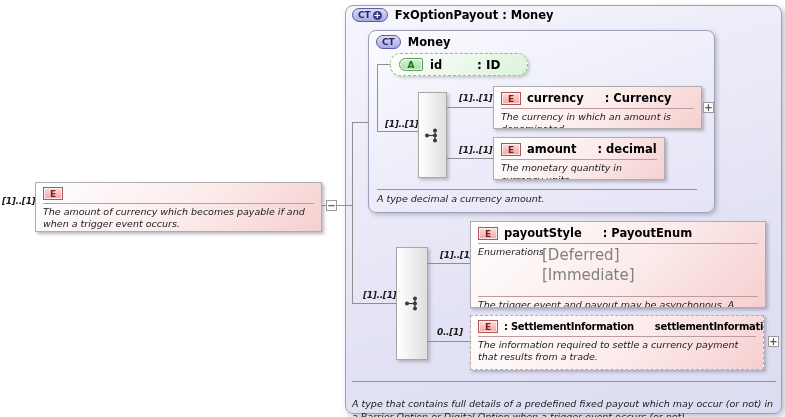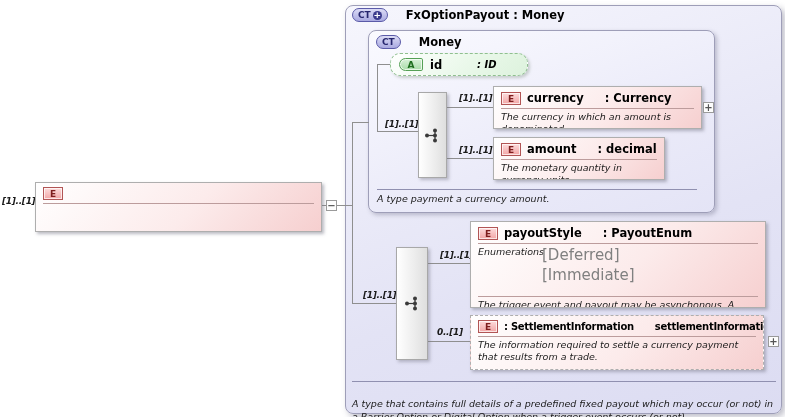--- a/index.html
+++ b/index.html
@@ -15,21 +15,21 @@
   }
   .container-box { position:absolute; border:1px solid #9e9eb8; border-radius:8px; }
   .outer {
     background:linear-gradient(160deg,#f6f6fd 0%,#e3e3f5 60%,#dcdcf2 100%);
     box-shadow:3px 3px 6px rgba(110,110,135,0.45); z-index:1;
   }
   .inner-money {
     background:linear-gradient(160deg,#fafaff 0%,#ebebf9 60%,#e4e4f6 100%);
     box-shadow:2px 2px 4px rgba(110,110,135,0.4); z-index:2;
   }
-  .ct-header { position:absolute; display:flex; align-items:center; gap:18px; z-index:3; white-space:nowrap; }
+  .ct-header { position:absolute; display:flex; align-items:center; gap:7px; z-index:3; white-space:nowrap; }
   .ct-title { font-weight:bold; font-size:11.5px; color:#000; }
   .badge-ct {
     display:inline-flex; align-items:center; gap:2px; padding:0 5px; height:14px;
     border-radius:7px; font-size:9px; font-weight:bold; color:#26266e;
     background:linear-gradient(180deg,#dcdcf6,#a9a9e0); border:1px solid #5a5aa8; line-height:12px;
   }
   .plusc {
     display:inline-block; width:9px; height:9px; border-radius:50%; background:#3a3a8c;
     color:#fff; font-size:9px; line-height:9px; text-align:center; font-weight:bold;
   }
@@ -63,21 +63,21 @@
     box-shadow:2px 2px 3px rgba(120,135,120,0.35); z-index:3;
     display:flex; align-items:center; gap:7px; padding:0 8px;
   }
   .badge-a {
     flex:0 0 auto; width:24px; height:13px; line-height:12px; text-align:center;
     font-size:9px; font-weight:bold; color:#1e6e1e;
     background:linear-gradient(180deg,#d9f1d9,#a9dca9); border:1px solid #55a055;
     border-radius:7px 2px 2px 7px; box-shadow:inset 0 0 0 1px rgba(255,255,255,0.7);
   }
   .attr-name { font-weight:bold; font-size:11.5px; width:40px; }
-  .attr-type { font-weight:bold; font-size:10px;font-style:italic; }
+  .attr-type { font-weight:bold; font-size:12px; }
   .seq-box {
     position:absolute; border:1px solid #a8a8a8;
     background:linear-gradient(90deg,#ffffff 0%,#ececec 60%,#dedede 100%);
     box-shadow:2px 2px 3px rgba(120,120,135,0.45); z-index:3;
     display:flex; align-items:center; justify-content:center;
   }
   .toggle {
     position:absolute; width:11px; height:11px; border:1px solid #9a9a9a; background:#fdfdfd;
     color:#555; font-size:10px; line-height:9px; text-align:center; z-index:4;
     font-weight:bold; cursor:pointer;
@@ -105,41 +105,42 @@
   <div class="line" style="left:447px;top:158px;width:46px;height:1px;"></div>
   <div class="line" style="left:428px;top:263px;width:42px;height:1px;"></div>
   <div class="line" style="left:428px;top:341px;width:42px;height:1px;"></div>
 
   <span class="card" style="left:2px;top:196px;">[1]..[1]</span>
   <div class="elem-box" style="left:35px;top:182px;width:287px;height:50px;">
     <div class="elem-header">
       <span class="badge-e">E</span>
     </div>
     <div class="elem-sep"></div>
+    <div class="elem-annot">The amount of currency which becomes payable if and when a trigger event occurs.</div>
   </div>
   <div class="toggle" style="left:326px;top:200px;">−</div>
 
   <div class="ct-header" style="left:352px;top:8px;">
     <span class="badge-ct">
       <span>CT</span>
         <span class="plusc">+</span>
     </span>
     <span class="ct-title">FxOptionPayout : Money</span>
   </div>
   <div class="container-sep" style="left:352px;top:381px;width:424px;"></div>
   <div class="container-annot" style="left:352px;top:398px;width:428px;">A type that contains full details of a predefined fixed payout which may occur (or not) in a Barrier Option or Digital Option when a trigger event occurs (or not).</div>
 
   <div class="ct-header" style="left:376px;top:35px;">
     <span class="badge-ct">
       <span>CT</span>
     </span>
     <span class="ct-title">Money</span>
   </div>
   <div class="container-sep" style="left:377px;top:189px;width:320px;"></div>
-  <div class="container-annot" style="left:377px;top:193px;width:330px;">A type payment a currency amount.</div>
+  <div class="container-annot" style="left:377px;top:193px;width:330px;">A type decimal a currency amount.</div>
 
   <div class="attr-box" style="left:390px;top:53px;width:138px;height:23px;">
     <span class="badge-a">A</span>
     <span class="attr-name">id</span>
     <span class="attr-type">: ID</span>
   </div>
 
   <span class="card" style="left:385px;top:119px;">[1]..[1]</span>
   <div class="seq-box" style="left:418px;top:92px;width:29px;height:86px;">
     <svg width="17" height="15" viewBox="0 0 17 15">

